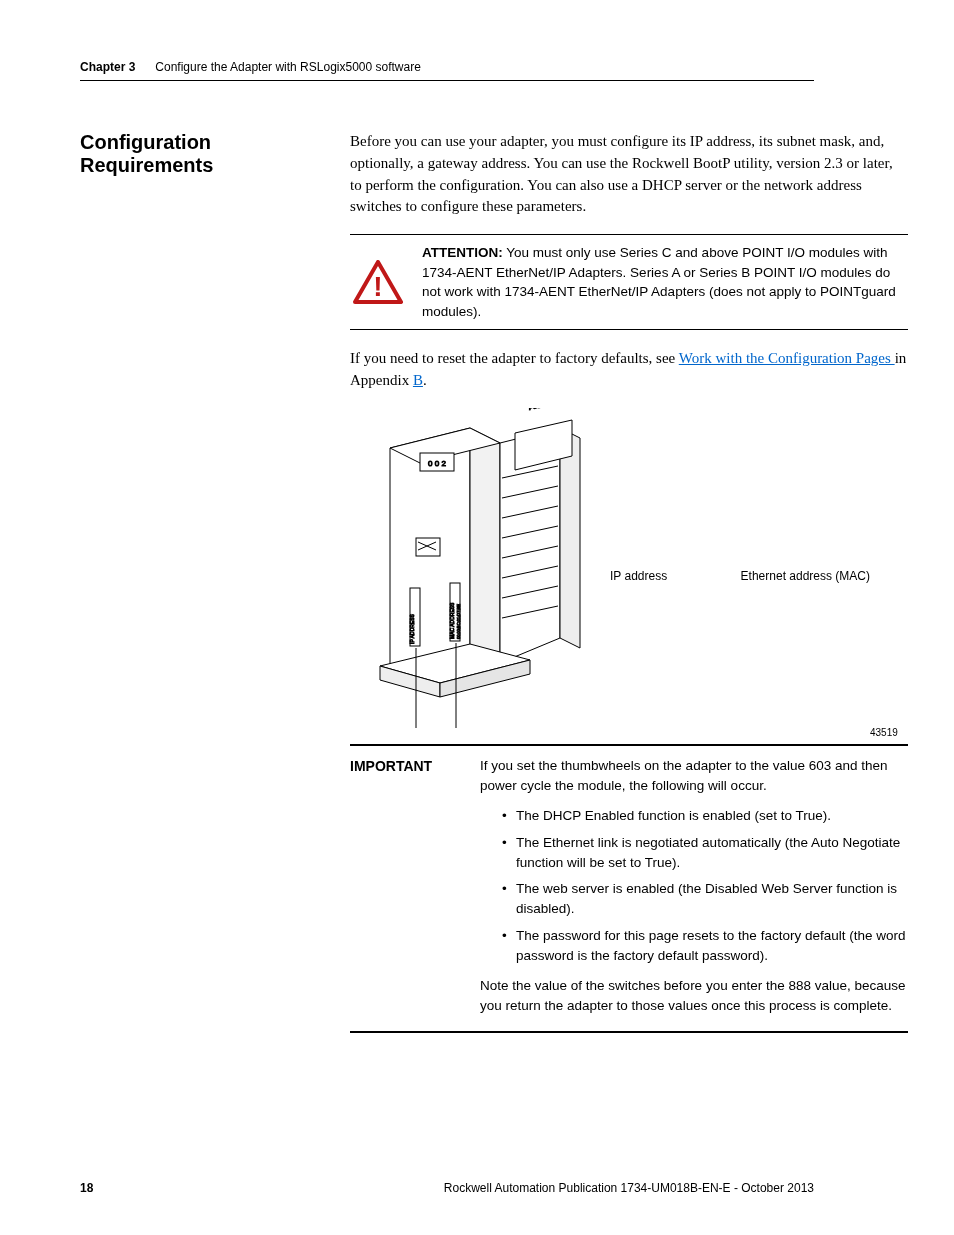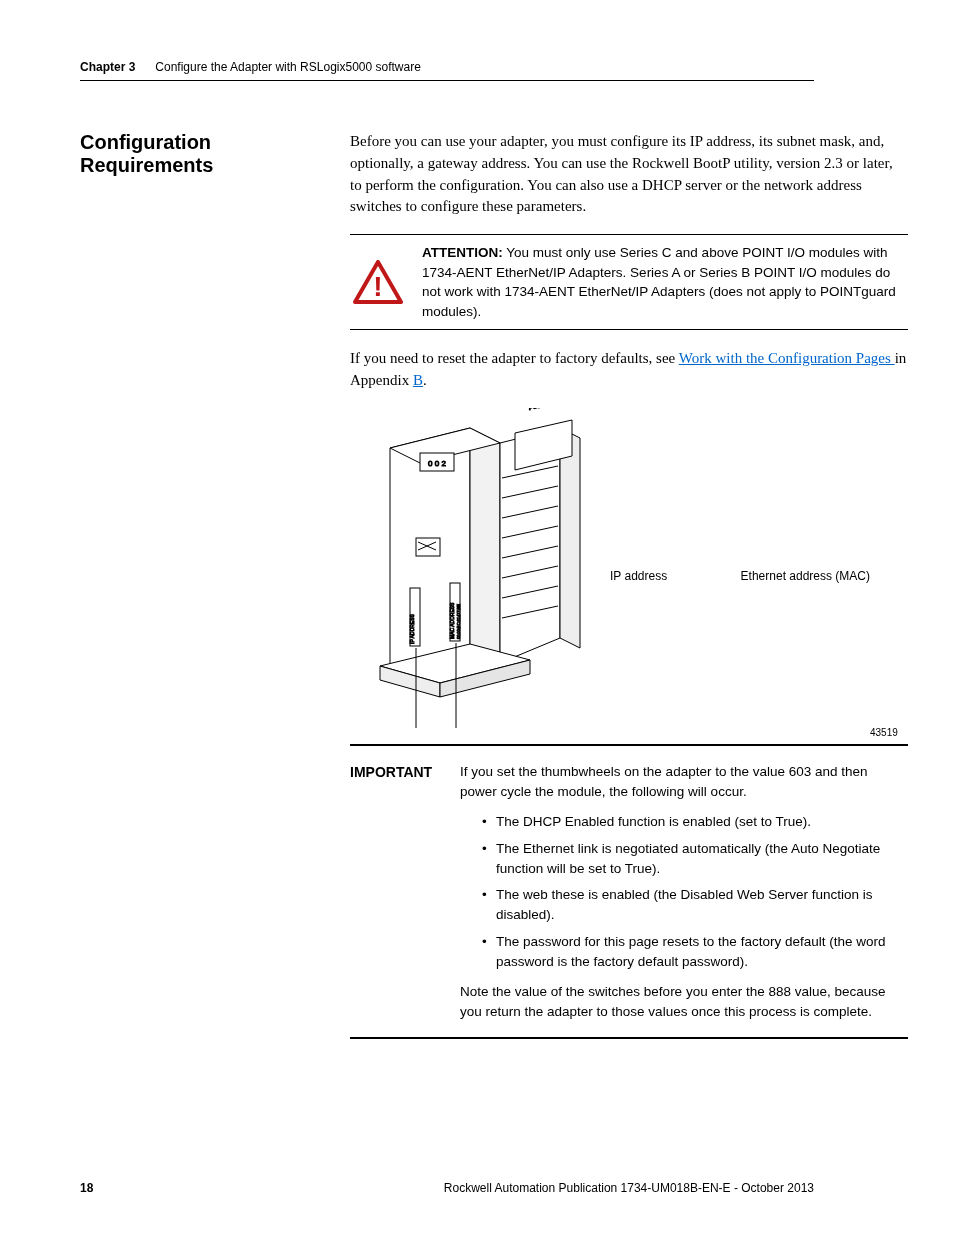--- a/index.html
+++ b/index.html
@@ -67,25 +67,26 @@
     flex-shrink: 0;
     display: flex;
     align-items: center;
     justify-content: center;
   }
   .callout-body { flex: 1; }
   .callout-label { font-weight: bold; }
   .important-box {
     border-top: 2.5px solid #000;
     border-bottom: 2.5px solid #000;
-    padding: 16px 0 14px 0;
+    padding: 10px 0 14px 0;
     font-family: Arial, Helvetica, sans-serif;
     font-size: 13.5px;
     line-height: 1.5;
     display: flex;
+    gap: 20px;
   }
   .important-label {
     font-weight: bold;
     font-size: 14px;
     width: 110px;
     flex-shrink: 0;
   }
   .important-body { flex: 1; }
   .important-body ul {
     margin: 10px 0;
@@ -222,21 +223,21 @@
         <div class="figure-ref">43519</div>
       </div>
 
       <div class="important-box">
         <div class="important-label">IMPORTANT</div>
         <div class="important-body">
           <div>If you set the thumbwheels on the adapter to the value 603 and then power cycle the module, the following will occur.</div>
           <ul>
             <li>The DHCP Enabled function is enabled (set to True).</li>
             <li>The Ethernet link is negotiated automatically (the Auto Negotiate function will be set to True).</li>
-            <li>The web these is enabled (the Disabled Web Server function is disabled).</li>
+            <li>The web server is enabled (the Disabled Web Server function is disabled).</li>
             <li>The password for this page resets to the factory default (the word password is the factory default password).</li>
           </ul>
           <div>Note the value of the switches before you enter the 888 value, because you return the adapter to those values once this process is complete.</div>
         </div>
       </div>
 
     </div>
   </div>
 
   <div class="footer-row">

